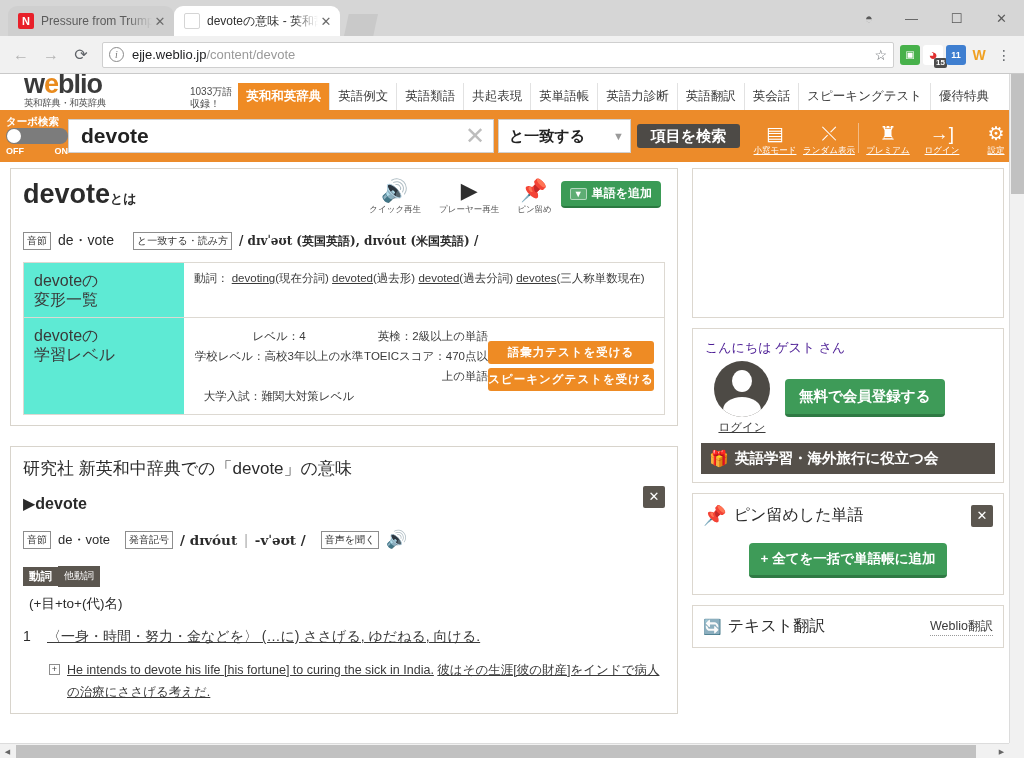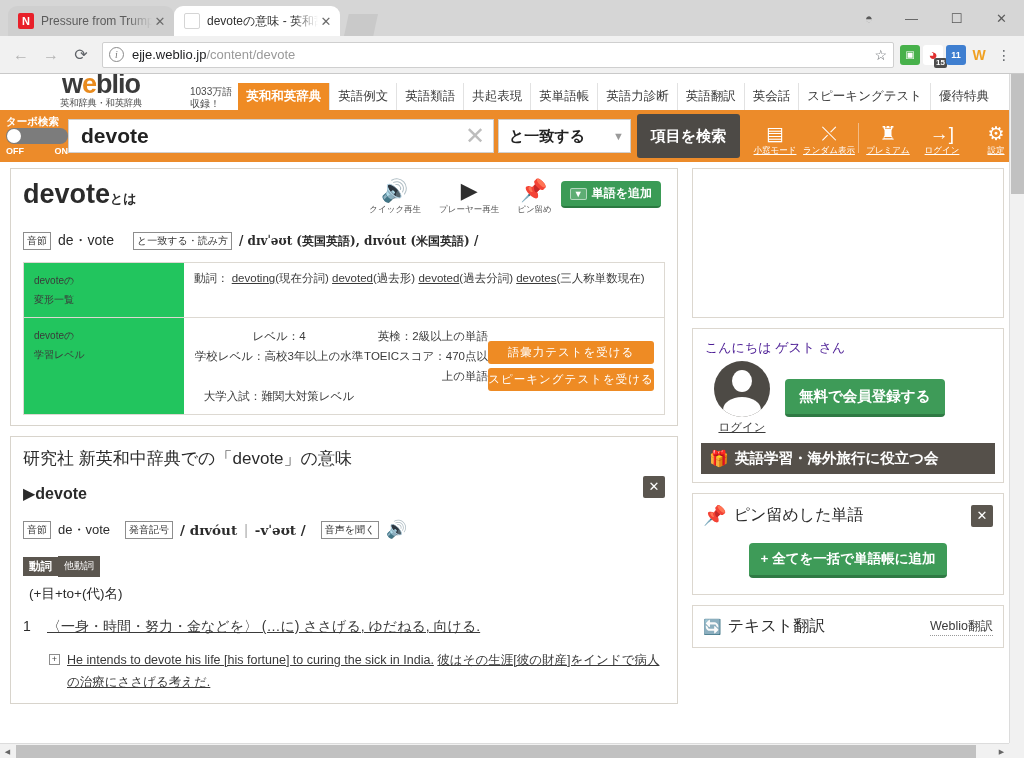--- a/index.html
+++ b/index.html
@@ -101,21 +101,21 @@
   }
   .ext-blue { background: #3f7fd0; font-size: 9px; }
   .ext-w { background: transparent; color: #f0a020; font-size: 14px; }
   .kebab { width: 24px; text-align: center; color: #5f6368; font-size: 14px; letter-spacing: 0; }
 
   
   .page { position: relative; width: 1024px; height: 684px; background: #ffffff; overflow: hidden; }
 
   
   .wb-head { height: 36px; background: #ffffff; display: flex; align-items: flex-end; border-bottom: 0; }
-  .logo-block { width: 190px; padding-left: 12px; text-align: center; }
+  .logo-block { width: 190px; padding-left: 24px; }
   .logo-main { font-size: 27px; font-weight: bold; color: #3a3a3a; letter-spacing: -1px; line-height: 26px; }
   .logo-main .o { color: #e98b1e; }
   .logo-sub { font-size: 9.5px; color: #4a4a4a; letter-spacing: -0.4px; }
   .count-box { font-size: 10px; color: #4a4a4a; line-height: 12px; padding: 2px 6px 0 0; white-space: nowrap; }
   .navtabs { display: flex; align-items: flex-end; height: 28px; font-size: 12.5px; }
   .navtab {
     padding: 5px 8px 6px; color: #3a3a3a; border-left: 1px solid #e2e2e2;
     white-space: nowrap; line-height: 16px;
   }
   .navtab.sel { background: #ef8b24; color: #ffffff; font-weight: bold; border-left: none; }
@@ -140,42 +140,42 @@
     font-size: 21px; font-weight: bold; color: #222222;
   }
   .sinput .clear { margin-left: auto; color: #bdbdbd; font-size: 24px; font-weight: normal; }
   .sselect {
     flex: 0 0 133px; height: 34px; margin-left: 4px; background: #ffffff;
     border: 1px solid #d0d0d0; display: flex; align-items: center;
     padding: 0 6px 0 10px; font-size: 15px; font-weight: bold; color: #222;
   }
   .sselect .caret { margin-left: auto; color: #9a9a9a; font-size: 11px; }
   .sbtn {
-    flex: 0 0 103px; height: 44px; margin-left: 6px; background: #4d4a46;
+    flex: 0 0 103px; height: 24px; margin-left: 6px; background: #4d4a46;
     color: #ffffff; font-size: 15px; font-weight: bold;
     display: flex; align-items: center; justify-content: center; border-radius: 3px;
   }
   .tools { display: flex; align-items: flex-end; margin-left: 8px; height: 46px; }
   .tool {
     width: 54px; text-align: center; color: #ffffff; font-size: 9px;
     display: flex; flex-direction: column; align-items: center; justify-content: flex-end;
     line-height: 11px; padding-bottom: 3px;
   }
   .tool .ti { font-size: 19px; line-height: 22px; }
   .tool .tl { text-decoration: underline; white-space: nowrap; font-size: 8.5px; }
   .tool-sep { width: 1px; height: 30px; background: #f3bb85; margin: 0 2px 6px; }
 
   
   .cols { display: flex; background: #ffffff; height: 560px; }
   .left { width: 686px; padding: 6px 8px 0 10px; }
   .right { width: 328px; padding: 6px 10px 0 6px; background: #ffffff; }
 
   .card {
     border: 1px solid #d8d4cc; background: #ffffff;
-    margin-bottom: 10px; padding: 10px 12px;
+    margin-bottom: 20px; padding: 10px 12px;
   }
 
   .wordline { display: flex; align-items: flex-start; }
   .word-h { font-size: 27px; font-weight: bold; color: #2b2b2b; line-height: 30px; }
   .word-h .suffix { font-size: 13px; font-weight: bold; }
   .wicons { display: flex; align-items: flex-end; margin-left: auto; padding-right: 4px; }
   .wicon {
     text-align: center; color: #3a3a3a; padding: 0 9px;
     display: flex; flex-direction: column; align-items: center;
   }
@@ -199,33 +199,33 @@
   .meaning-text { font-size: 14.5px; color: #2b2b2b; line-height: 23px; max-width: 560px; }
 
   .phoneline { display: flex; align-items: center; margin-top: 16px; font-size: 14px; color: #2b2b2b; gap: 7px; }
   .boxlabel { border: 1px solid #8d8d8d; font-size: 10px; padding: 1px 3px; color: #333; white-space: nowrap; }
   .ipa { font-family: "DejaVu Serif", serif; font-size: 12px; font-weight: bold; }
 
   .infotable { border: 1px solid #ddd9d2; margin-top: 12px; }
   .inforow { display: flex; border-bottom: 1px solid #ddd9d2; }
   .inforow:last-child { border-bottom: none; }
   .infokey {
-    width: 160px; flex: 0 0 160px; padding: 8px 10px; font-size: 10px;
-    color: #3a3a3a; background: #22c55e; line-height: 19px;
+    width: 160px; flex: 0 0 160px; padding: 8px 10px; font-size: 16px;
+    color: #3a3a3a; background: #5eead4; line-height: 19px;
   }
   .infoval { flex: 1; padding: 8px 10px; font-size: 11.5px; color: #3a3a3a; }
   .infoval a, .ul { text-decoration: underline; color: #3a3a3a; }
   .levelgrid { display: flex; align-items: center; }
   .levelcols { flex: 1; font-size: 11.5px; color: #3a3a3a; line-height: 20px; }
   .lvl-row { display: flex; }
   .lvl-a { width: 170px; text-align: center; }
   .lvl-b { flex: 1; text-align: right; }
   .lvlbtns { display: flex; flex-direction: column; gap: 4px; width: 166px; }
   .lvlbtn {
-    background: #ee8b24; color: #ffffff; font-size: 11.5px; font-weight: normal;
+    background: #ee8b24; color: #ffffff; font-size: 11.5px; font-weight: bold;
     text-align: center; padding: 4px 0; border-radius: 3px; letter-spacing: 1px;
   }
 
   .sec-title { font-size: 17px; color: #2b2b2b; font-weight: normal; }
   .entry-word { font-size: 16px; font-weight: bold; color: #2b2b2b; margin-top: 14px; }
   .closebox {
     width: 22px; height: 22px; background: #5b564f; color: #fff;
     display: flex; align-items: center; justify-content: center;
     font-size: 13px; font-weight: bold; border-radius: 2px;
   }

